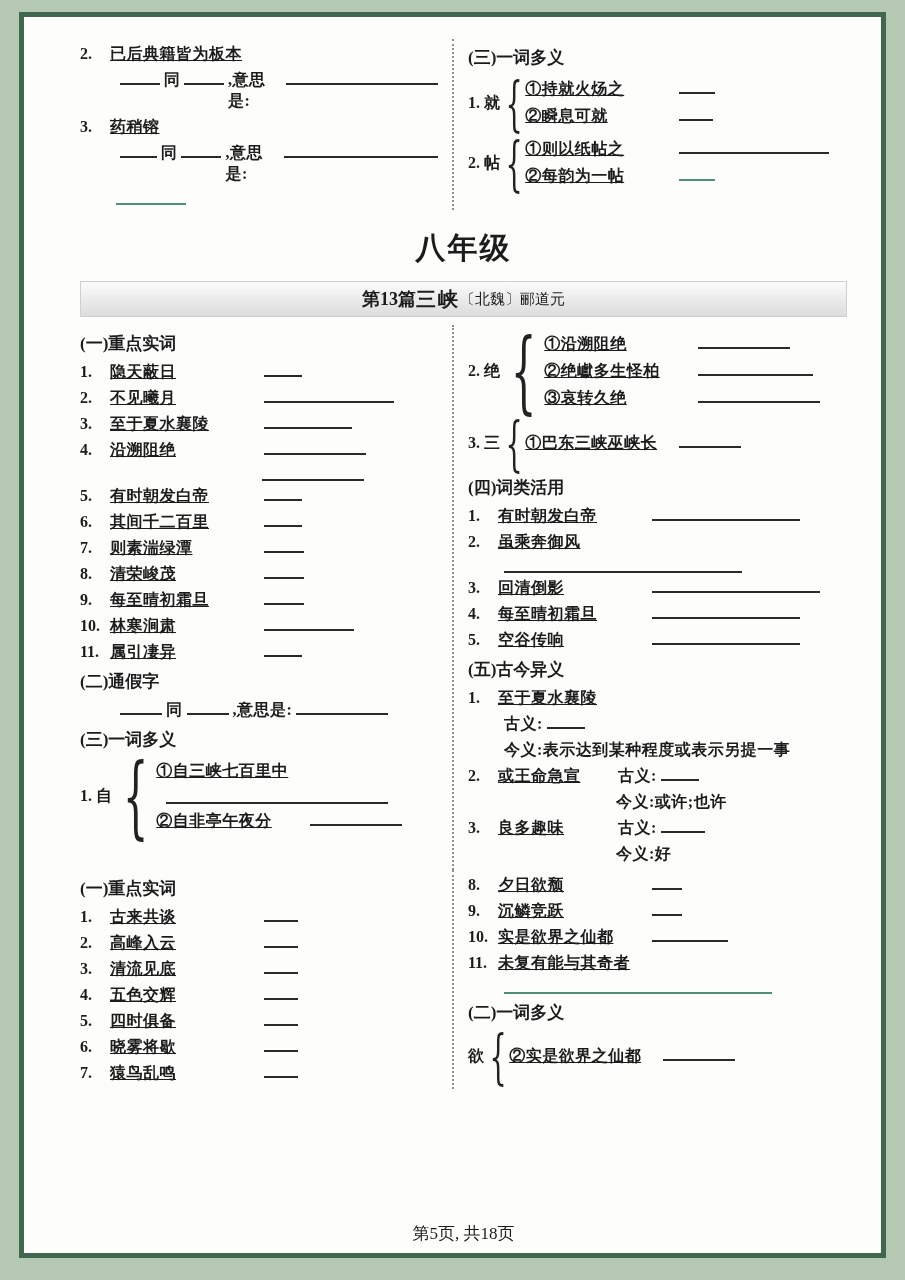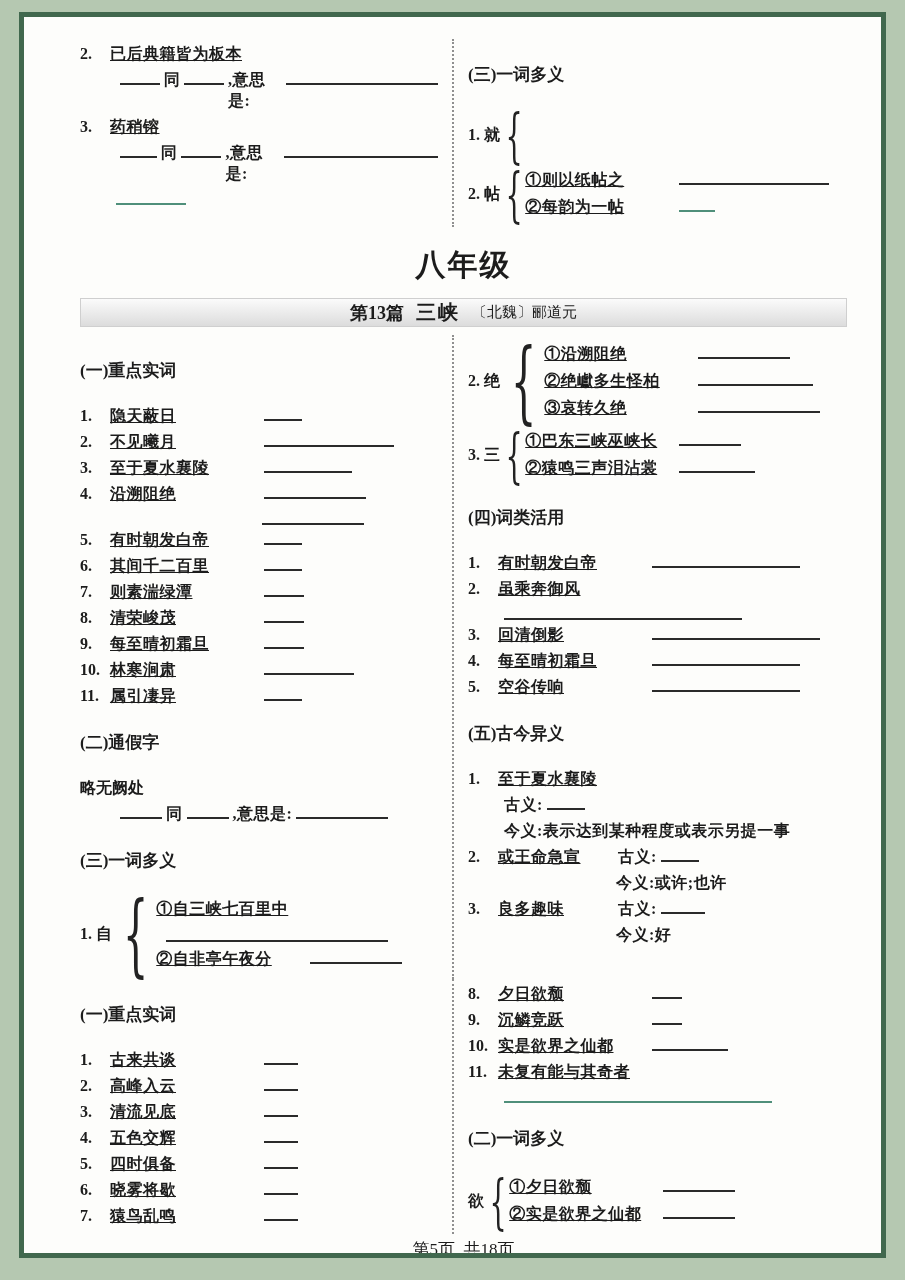--- a/index.html
+++ b/index.html
@@ -15,21 +15,21 @@
   }
   .page{
     width:100%;height:100%;box-sizing:border-box;
     padding:22px 34px 6px 56px;
     display:flex;flex-direction:column;overflow:hidden;
   }
   .twocol{display:grid;grid-template-columns:372px 1fr;}
   .col-left{padding-right:10px;}
   .col-right{border-left:2px dotted #8f8f8f;padding-left:14px;}
 
-  .heading{font-size:17px;font-weight:bold;margin:24px 0;}
+  .heading{font-size:17px;font-weight:bold;margin:7px 0;}
   .plain{font-size:16px;font-weight:600;margin:5px 0;}
   .row{display:flex;align-items:baseline;margin:5px 0;font-size:16px;font-weight:600;}
   .num{font-weight:bold;min-width:28px;margin-right:2px;}
   .phrase{min-width:150px;letter-spacing:.5px;text-decoration:underline;}
   .pairphrase{min-width:120px;}
   .ftext{letter-spacing:.5px;}
   .blank{display:inline-block;height:13px;border-bottom:2px solid #2a2a2a;margin:0 4px;}
   .teal{border-color:#4f8f7a;}
   .ind-a{padding-left:36px;}
   .ind-b{padding-left:148px;}
@@ -45,21 +45,21 @@
   }
   .gitems{display:flex;flex-direction:column;min-width:0;flex:1;}
   .gitem{display:flex;align-items:baseline;margin:3px 0;font-size:16px;font-weight:600;}
   .gitem .phrase{min-width:150px;}
   .gline{margin:4px 0 4px 6px;}
 
   .grade-title{font-size:30px;font-weight:bold;text-align:center;margin:18px 0 4px;letter-spacing:2px;}
   .bar{
     background:linear-gradient(180deg,#fbfbfb,#dcdcdc);
     border:1px solid #cfcfcf;height:34px;
-    display:flex;align-items:center;justify-content:center;gap:12px;
+    display:flex;align-items:center;justify-content:center;
     margin:8px 0 8px;
   }
   .bar-num{font-weight:bold;font-size:18px;}
   .bar-title{font-weight:bold;font-size:20px;letter-spacing:2px;text-align:right;}
   .bar-author{font-size:15px;font-weight:500;}
 
   .footer{text-align:center;font-size:17px;margin-top:auto;padding:4px 0 2px;font-weight:500;}
 </style>
 </head>
 <body>
@@ -93,20 +93,30 @@
           </div>
           <div class="row lineonly ind-a">
             <span class="blank teal" style="width: 70px;"></span>
           </div>
         </div>
       <div class="col-right">
           <div class="heading">(三)一词多义</div>
           <div class="group">
             <span class="glabel">1. 就</span>
             <span class="brace" style="font-size: 60px;">{</span>
+            <div class="gitems">
+              <div class="gitem">
+                <span class="phrase">①持就火炀之</span>
+                <span class="blank" style="width: 36px;"></span>
+              </div>
+              <div class="gitem">
+                <span class="phrase">②瞬息可就</span>
+                <span class="blank" style="width: 34px;"></span>
+              </div>
+            </div>
           </div>
           <div class="group">
             <span class="glabel">2. 帖</span>
             <span class="brace" style="font-size: 60px;">{</span>
             <div class="gitems">
               <div class="gitem">
                 <span class="phrase">①则以纸帖之</span>
                 <span class="blank" style="width: 150px;"></span>
               </div>
               <div class="gitem">
@@ -181,21 +191,20 @@
             <span class="num">10.</span>
             <span class="phrase">林寒涧肃</span>
             <span class="blank" style="width: 90px;"></span>
           </div>
           <div class="row vocab">
             <span class="num">11.</span>
             <span class="phrase">属引凄异</span>
             <span class="blank" style="width: 38px;"></span>
           </div>
           <div class="heading">(二)通假字</div>
-          <div class="plain">略无阙处</div>
           <div class="row fill ind-a">
             <span class="blank" style="width: 42px;"></span>
             <span class="ftext">同</span>
             <span class="blank" style="width: 42px;"></span>
             <span class="ftext">,意思是:</span>
             <span class="blank" style="width: 92px;"></span>
           </div>
           <div class="heading">(三)一词多义</div>
           <div class="group">
             <span class="glabel">1. 自</span>
@@ -234,24 +243,20 @@
             </div>
           </div>
           <div class="group">
             <span class="glabel">3. 三</span>
             <span class="brace" style="font-size: 60px;">{</span>
             <div class="gitems">
               <div class="gitem">
                 <span class="phrase">①巴东三峡巫峡长</span>
                 <span class="blank" style="width: 62px;"></span>
               </div>
-              <div class="gitem">
-                <span class="phrase">②猿鸣三声泪沾裳</span>
-                <span class="blank" style="width: 76px;"></span>
-              </div>
             </div>
           </div>
           <div class="heading">(四)词类活用</div>
           <div class="row vocab">
             <span class="num">1.</span>
             <span class="phrase">有时朝发白帝</span>
             <span class="blank" style="width: 148px;"></span>
           </div>
           <div class="row vocab">
             <span class="num">2.</span>
@@ -370,24 +375,20 @@
           </div>
           <div class="row lineonly ind-a">
             <span class="blank teal" style="width: 268px;"></span>
           </div>
           <div class="heading">(二)一词多义</div>
           <div class="group">
             <span class="glabel">欲</span>
             <span class="brace" style="font-size: 60px;">{</span>
             <div class="gitems">
               <div class="gitem">
-                <span class="phrase">①夕日欲颓</span>
-                <span class="blank" style="width: 72px;"></span>
-              </div>
-              <div class="gitem">
                 <span class="phrase">②实是欲界之仙都</span>
                 <span class="blank" style="width: 72px;"></span>
               </div>
             </div>
           </div>
         </div>
     </div>
 
     <div class="footer">第5页, 共18页</div>
 

